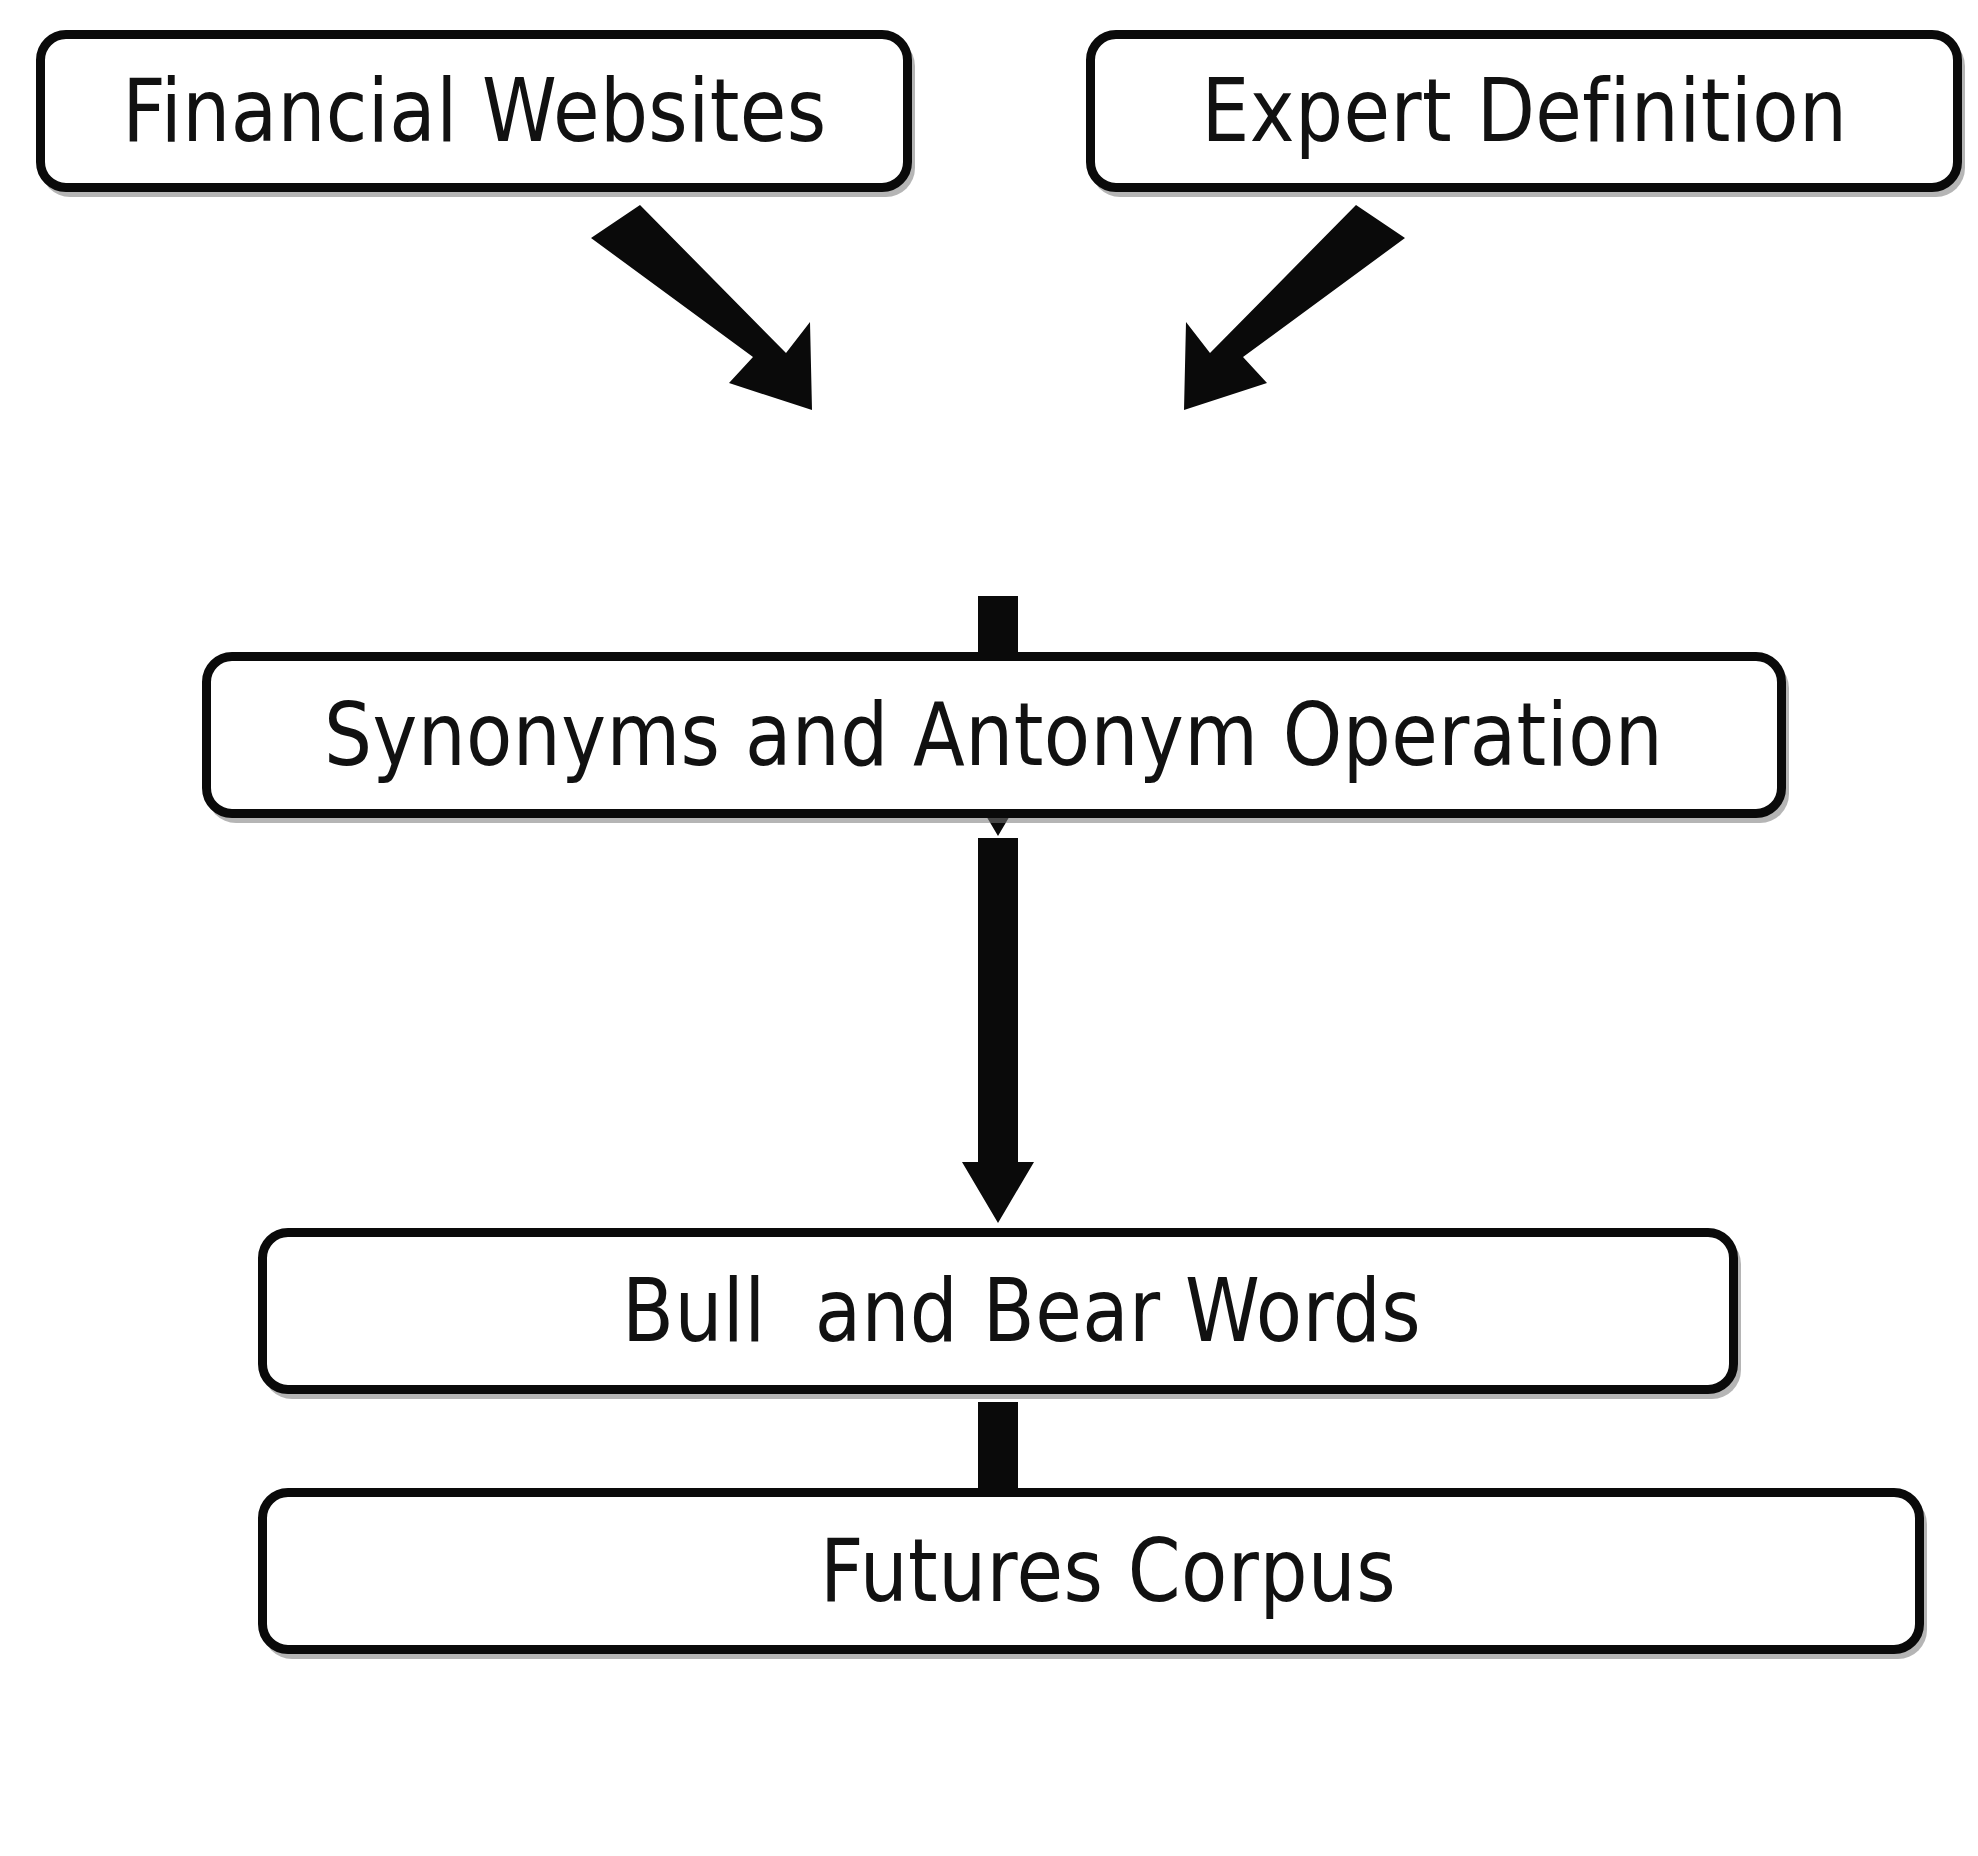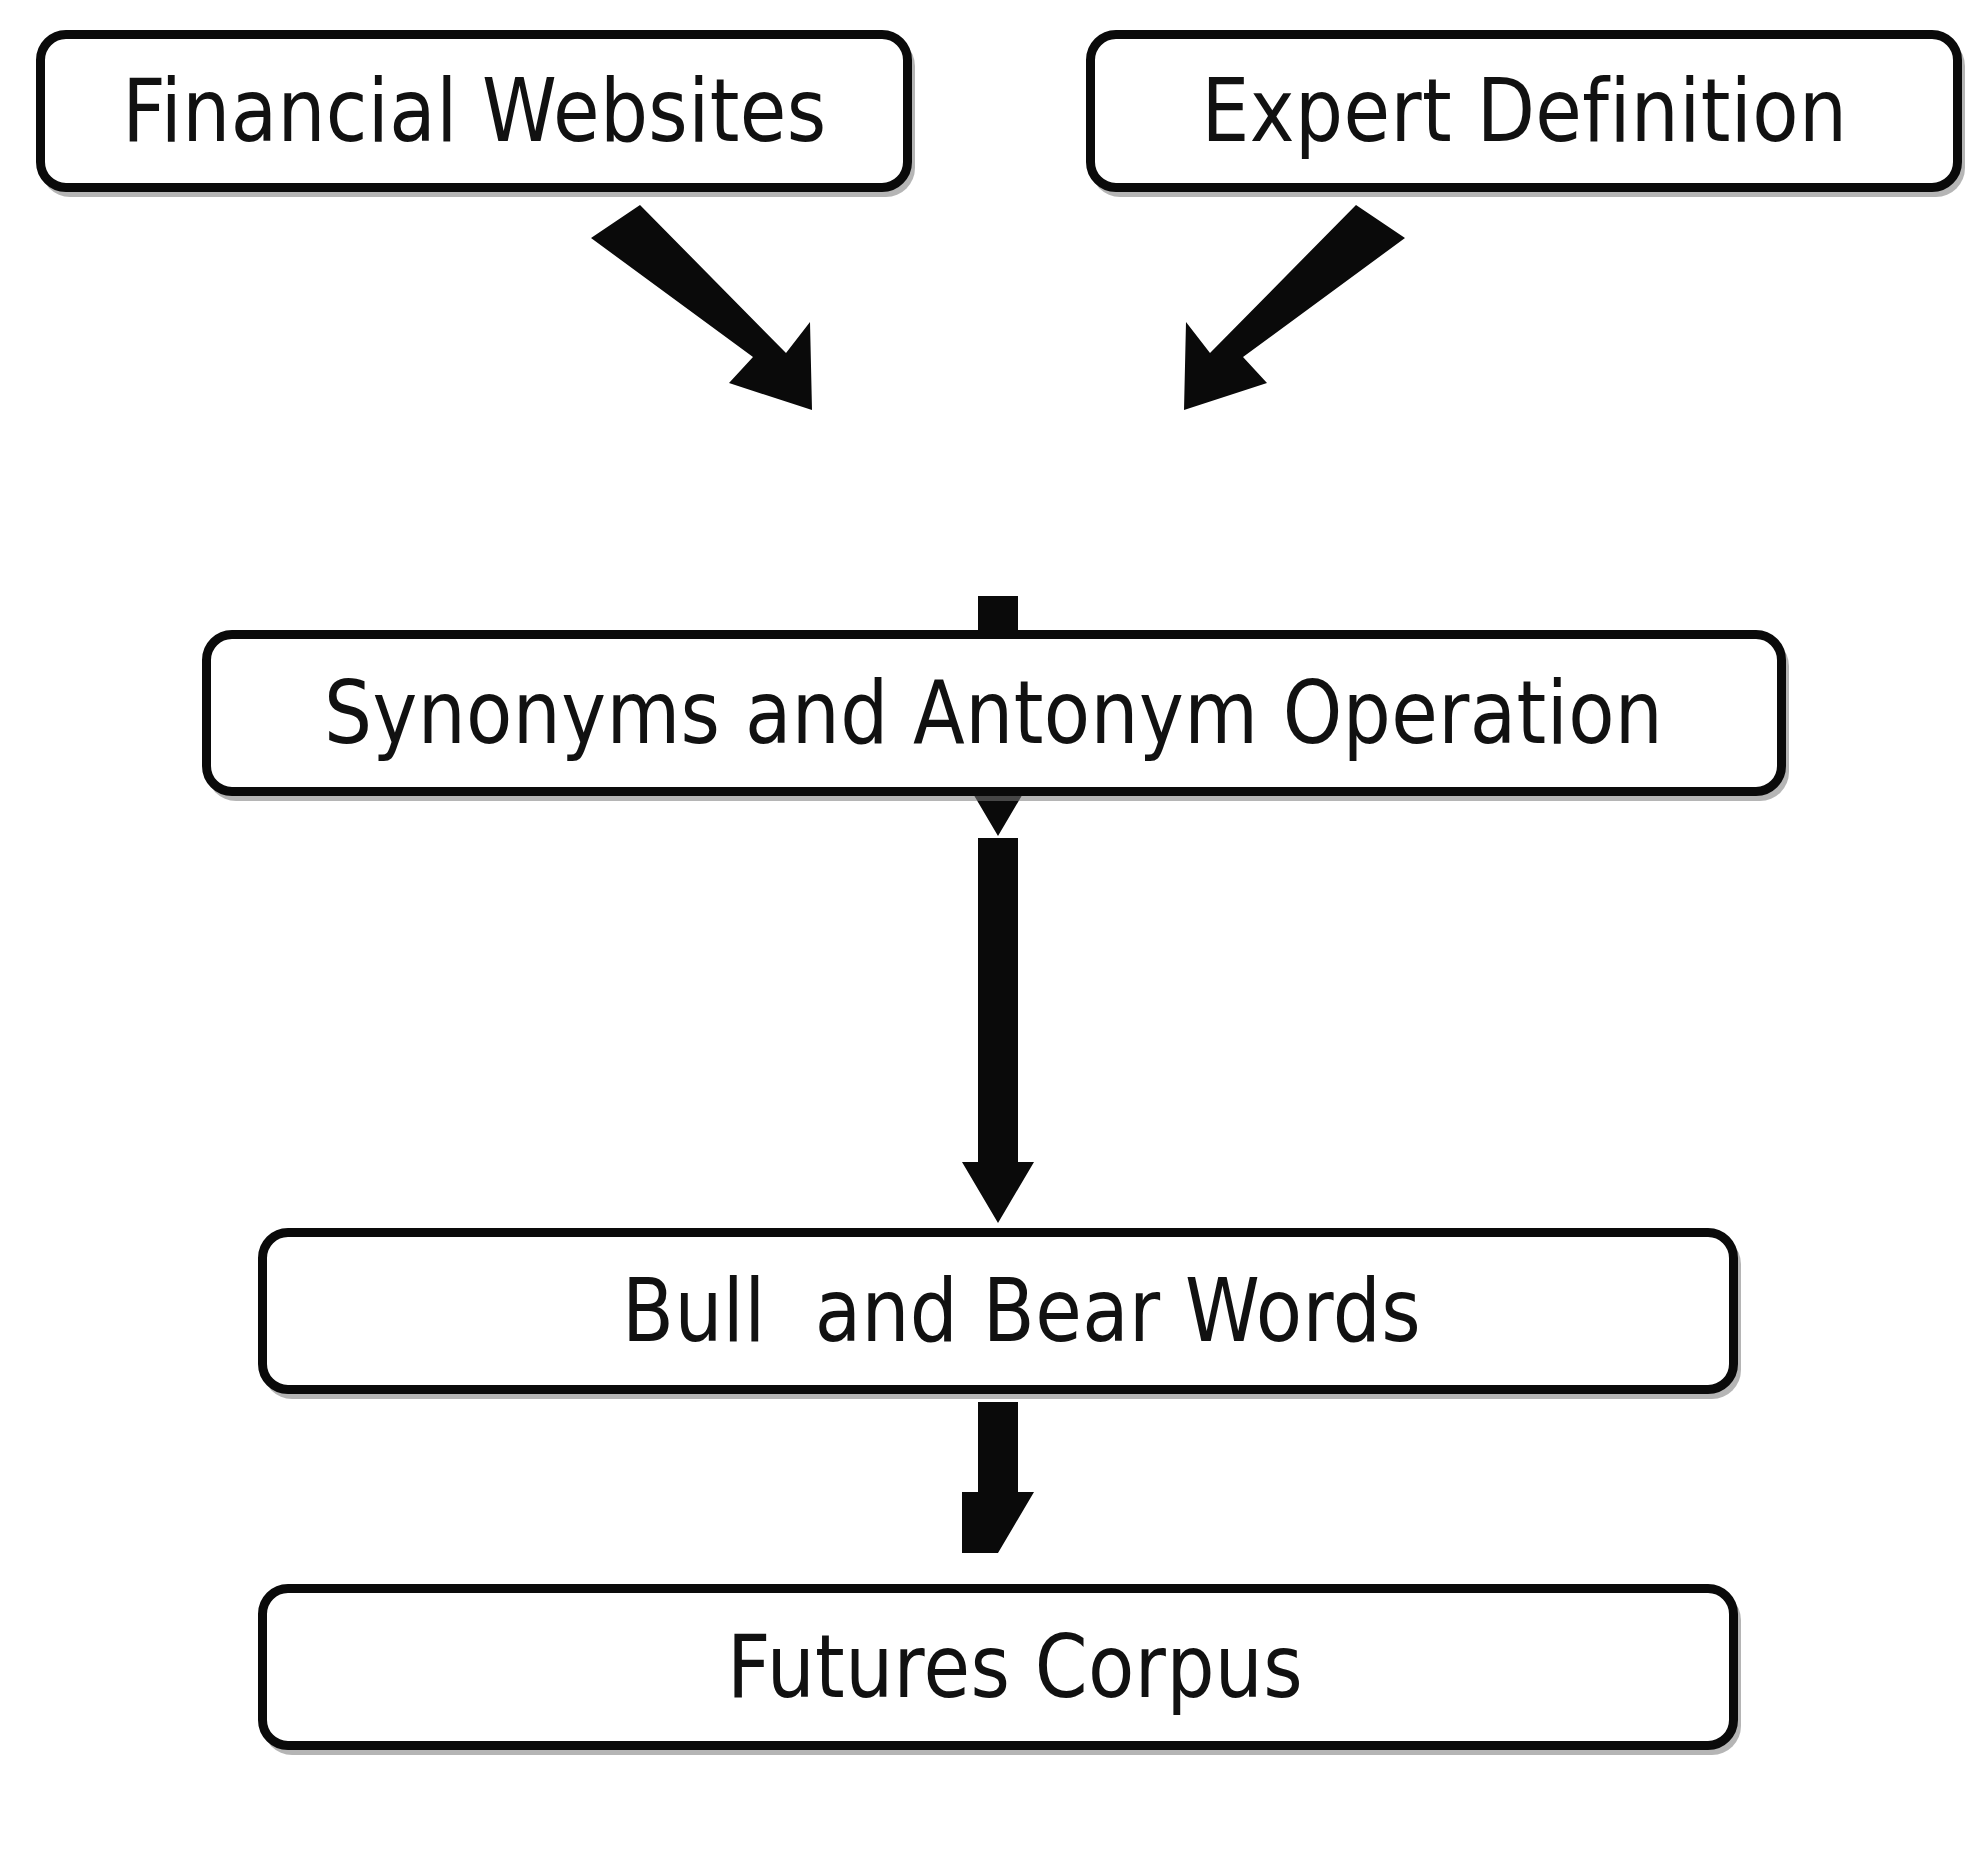--- a/index.html
+++ b/index.html
@@ -36,23 +36,23 @@
     letter-spacing: 0.5px;
     white-space: pre;
     line-height: 1;
     transform: scaleX(0.86);
     transform-origin: center center;
   }
   
   #node-financial-websites { left: 36px;  top: 30px;   width: 876px;  height: 162px; }
   #node-expert-definition  { left: 1086px;top: 30px;   width: 876px;  height: 162px; }
   #node-general-words      { left: 258px; top: 422px;  width: 1480px; height: 166px; }
-  #node-syn-ant-operation  { left: 202px; top: 630px;  width: 1584px; height: 166px; }
+  #node-syn-ant-operation  { left: 202px; top: 652px;  width: 1584px; height: 166px; }
   #node-bull-bear-words    { left: 258px; top: 1228px; width: 1480px; height: 166px; padding-left: 48px; }
-  #node-futures-corpus     { left: 258px; top: 1584px; width: 1480px; height: 166px; padding-left: 35px; }
+  #node-futures-corpus     { left: 258px; top: 1488px; width: 1666px; height: 166px; padding-left: 35px; }
 
   #node-financial-websites .node-label { font-size: 88px; }
   #node-expert-definition  .node-label { font-size: 88px; }
   #node-general-words      .node-label { font-size: 88px; }
   #node-syn-ant-operation  .node-label { font-size: 88px; }
   #node-bull-bear-words    .node-label { font-size: 88px; }
   #node-futures-corpus     .node-label { font-size: 88px; }
 
   .edge-layer {
     position: absolute;

